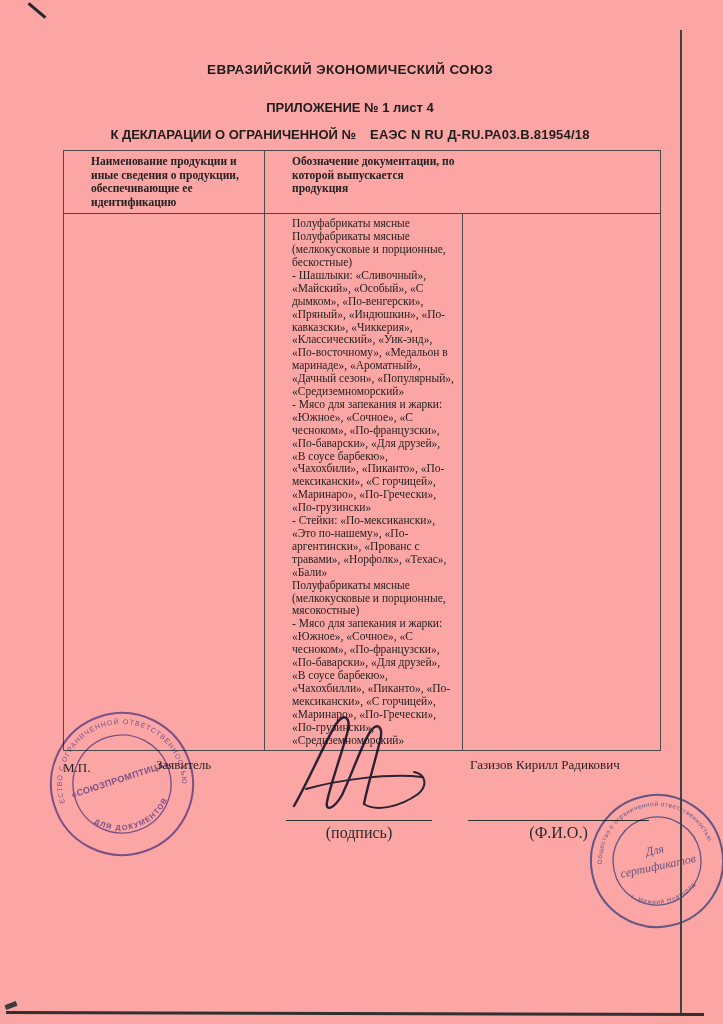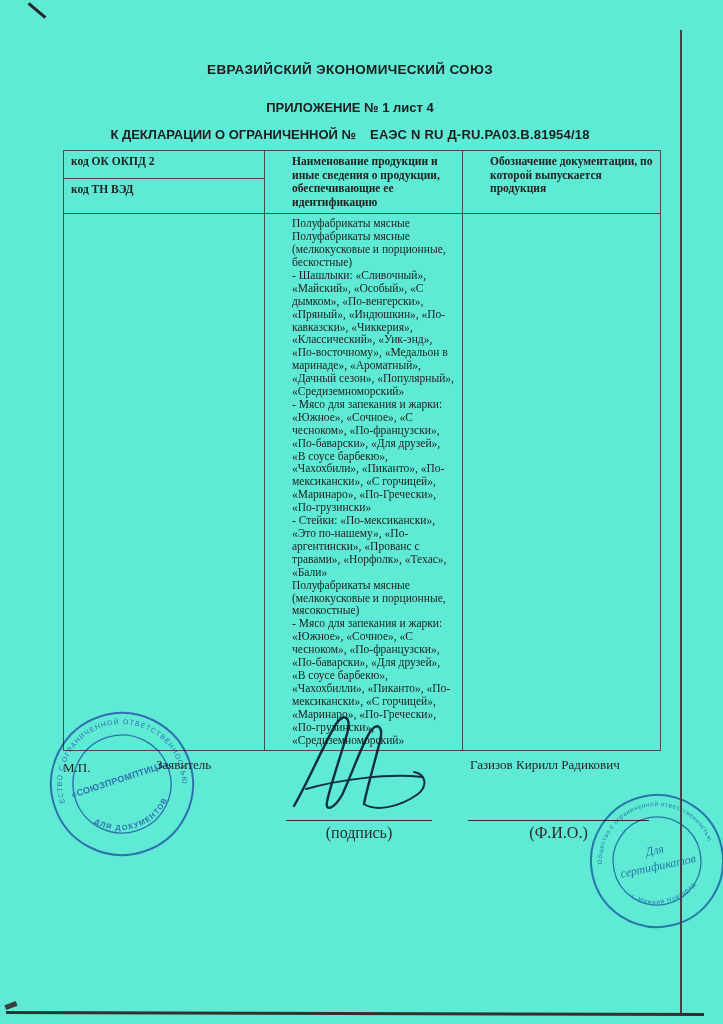--- a/index.html
+++ b/index.html
@@ -1,18 +1,18 @@
 <!DOCTYPE html>
 <html><head>
 <meta charset="utf-8">
 <style>
   html,body{margin:0;padding:0;background:#e9e9e9;}
   .page{
     position:relative; width:723px; height:1024px; margin:0 auto;
-    background:#5eead4; overflow:hidden;
+    background:#fca5a5; overflow:hidden;
     font-family:"Liberation Serif", serif; color:#222;
   }
   
   .artifact{position:absolute; background:#3a3a3a; z-index:6;}
   .edge-right{left:680px; top:30px; width:2px; height:984px; background:#424242;}
   .corner-tl{left:26px; top:9px; width:22px; height:3px; background:#262626; transform:rotate(40deg);}
   .edge-bottom{left:6px; top:1012px; width:698px; height:3px; background:#303030; transform:rotate(0.15deg);}
   .blob-bl{left:5px; top:1003px; width:12px; height:5px; background:#3c3c3c; transform:rotate(-20deg);}
   
   .doc-header{position:absolute; left:40px; top:62px; width:620px; text-align:center;
@@ -65,24 +65,20 @@
   <div class="doc-header">
     <div class="t-union">ЕВРАЗИЙСКИЙ ЭКОНОМИЧЕСКИЙ СОЮЗ</div>
     <div class="t-annex">ПРИЛОЖЕНИЕ № 1 лист 4</div>
     <div class="t-decl">
       <span>К ДЕКЛАРАЦИИ О ОГРАНИЧЕННОЙ №</span><span class="num">ЕАЭС N RU Д-RU.РА03.В.81954/18</span>
     </div>
   </div>
 
   <div class="tbl">
     <div class="tr hdr">
-      <div class="c1wrap">
-        <div class="c1a">код ОК ОКПД 2</div>
-        <div class="c1b">код ТН ВЭД</div>
-      </div>
       <div class="td hcell">Наименование продукции и иные сведения о продукции, обеспечивающие ее идентификацию</div>
       <div class="td hcell">Обозначение документации, по которой выпускается продукция</div>
     </div>
     <div class="tr body">
       <div class="td"></div>
       <div class="td">
         <div class="product-text">Полуфабрикаты мясные
 Полуфабрикаты мясные (мелкокусковые и порционные, бескостные)
 - Шашлыки: «Сливочный», «Майский», «Особый», «С дымком», «По-венгерски», «Пряный», «Индюшкин», «По-кавказски», «Чиккерия», «Классический», «Уик-энд», «По-восточному», «Медальон в маринаде», «Ароматный», «Дачный сезон», «Популярный», «Средиземноморский»
 - Мясо для запекания и жарки: «Южное», «Сочное», «С чесноком», «По-французски», «По-баварски», «Для друзей», «В соусе барбекю», «Чахохбили», «Пиканто», «По-мексикански», «С горчицей», «Маринаро», «По-Гречески», «По-грузински»

